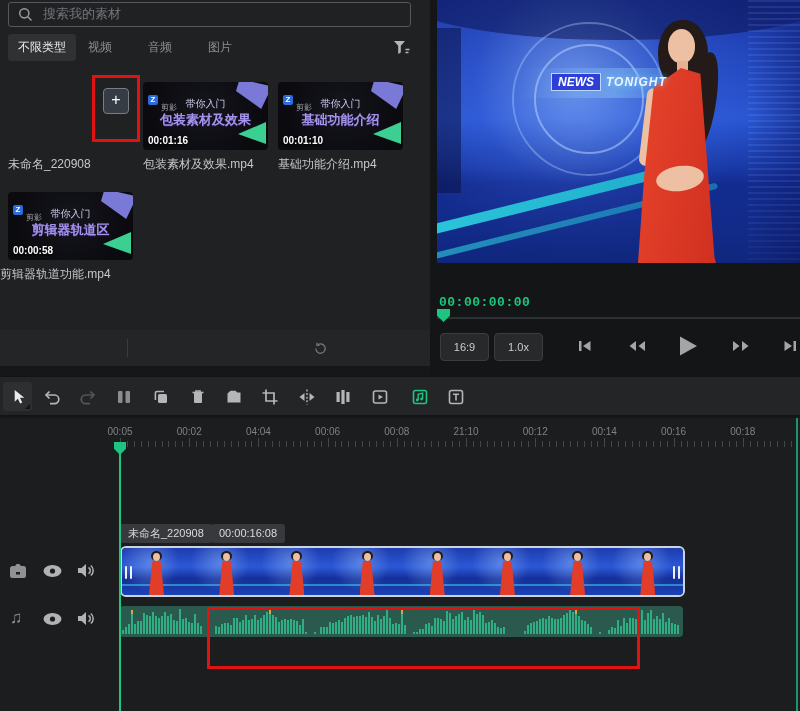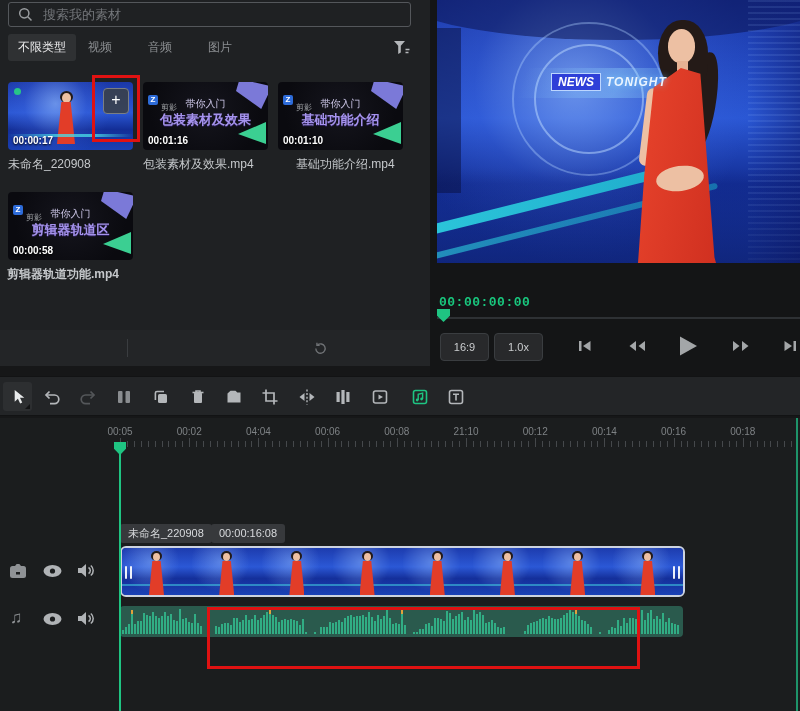--- a/index.html
+++ b/index.html
@@ -5,21 +5,21 @@
   html,body{margin:0;padding:0;background:#161718;}
   #app{position:relative;width:800px;height:711px;overflow:hidden;background:#161718;
        font-family:"Liberation Sans",sans-serif;}
   svg{display:block;}
 
   
   .left-panel{position:absolute;left:0;top:0;width:430px;height:366px;background:#1f2123;}
   .search-box{position:absolute;left:8px;top:2px;width:403px;height:25px;border:1px solid #54575b;
     border-radius:3px;display:flex;align-items:center;padding:0 9px;box-sizing:border-box;background:#1f2123;}
   .search-box input{flex:1;background:transparent;border:none;outline:none;color:#c8cbce;
-    font-size:13px;margin-left:8px;font-family:Liberation Serif, serif;}
+    font-size:13px;margin-left:8px;font-family:Liberation Mono, monospace;}
   .search-box input::placeholder{color:#73767a;}
   .tab{position:absolute;top:39px;font-size:12px;color:#8a8d90;cursor:default;}
   .tab.active{background:#2f3133;color:#ededee;border-radius:3px;padding:5px 10px;top:34px;}
   .filter-btn{position:absolute;right:20px;top:40px;}
 
   .thumb{position:absolute;width:125px;height:68px;border-radius:4px;overflow:hidden;background:#0c0c10;}
   .thumb-name{position:absolute;font-size:12px;color:#c5c8cb;white-space:nowrap;}
   .dur{position:absolute;left:5px;bottom:4px;font-size:10px;font-weight:bold;color:#fff;
        text-shadow:0 1px 2px #000;z-index:4;}
   .rec-dot{position:absolute;left:6px;top:6px;width:7px;height:7px;border-radius:50%;background:#27c588;z-index:4;}
@@ -176,28 +176,20 @@
     <div class="tab" style="left:88px;">视频</div>
     <div class="tab" style="left:148px;">音频</div>
     <div class="tab" style="left:208px;">图片</div>
     <div class="filter-btn">
       <svg width="17" height="15" viewBox="0 0 17 15">
           <path d="M1 1 h11 l-4.2 4.8 v6.6 l-2.6 1.6 V5.8 Z" fill="#b4b7ba"></path>
           <path d="M12.5 9.5 h4 M12.5 12.5 h3" stroke="#b4b7ba" stroke-width="1.6"></path>
         </svg>
     </div>
 
-    <div class="thumb studio" style="left:8px;top:82px;">
-      <span class="mini-hair"></span>
-      <span class="mini-head"></span>
-      <span class="mini-dress"></span>
-      <span class="mini-floorline"></span>
-      <span class="rec-dot"></span>
-      <span class="dur">00:00:17</span>
-    </div>
     <div class="add-btn">+</div>
     <div class="annot" style="left:92px;top:75px;width:42px;height:61px;"></div>
 
     <div class="thumb tut" style="left:143px;top:82px;">
       <span class="wedge-p"></span>
       <span class="wedge-g"></span>
       <span class="tut-logo">
           <span class="logo-z">Z</span>
           <span class="logo-txt">剪影</span>
         </span>
@@ -213,34 +205,34 @@
           <span class="logo-z">Z</span>
           <span class="logo-txt">剪影</span>
         </span>
       <span class="tut-l1">带你入门</span>
       <span class="tut-l2">基础功能介绍</span>
       <span class="dur">00:01:10</span>
     </div>
 
     <div class="thumb-name" style="left:8px;top:156px;">未命名_220908</div>
     <div class="thumb-name" style="left:143px;top:156px;">包装素材及效果.mp4</div>
-    <div class="thumb-name" style="left:278px;top:156px;margin-left:18px;">基础功能介绍.mp4</div>
+    <div class="thumb-name" style="left:278px;top:156px;">基础功能介绍.mp4</div>
 
     <div class="thumb tut" style="left:8px;top:192px;">
       <span class="wedge-p"></span>
       <span class="wedge-g"></span>
       <span class="tut-logo">
           <span class="logo-z">Z</span>
           <span class="logo-txt">剪影</span>
         </span>
       <span class="tut-l1">带你入门</span>
       <span class="tut-l2">剪辑器轨道区</span>
       <span class="dur">00:00:58</span>
     </div>
-    <div class="thumb-name" style="left:7px;top:266px;font-weight:bold;">剪辑器轨道功能.mp4</div>
+    <div class="thumb-name" style="left:0;top:266px;">剪辑器轨道功能.mp4</div>
   </div>
 
   <div class="lib-footer">
     <div class="f-div"></div>
     <div class="f-item" style="left:312px;">
       <span>
         <svg width="17" height="17" viewBox="0 0 20 20">
             <path d="M4.5 10 a5.5 5.5 0 1 0 2.1-4.3" fill="none" stroke="#6f7275" stroke-width="1.6"></path>
             <path d="M5.8 3.2 v3.2 h3.2" fill="none" stroke="#6f7275" stroke-width="1.6"></path>
           </svg>

